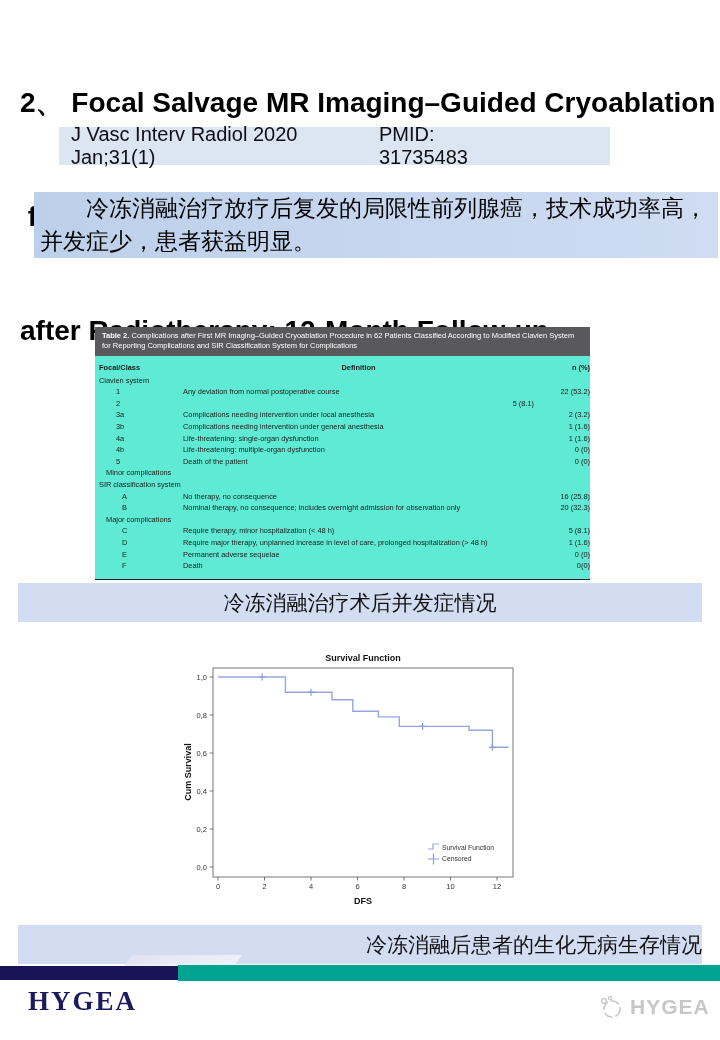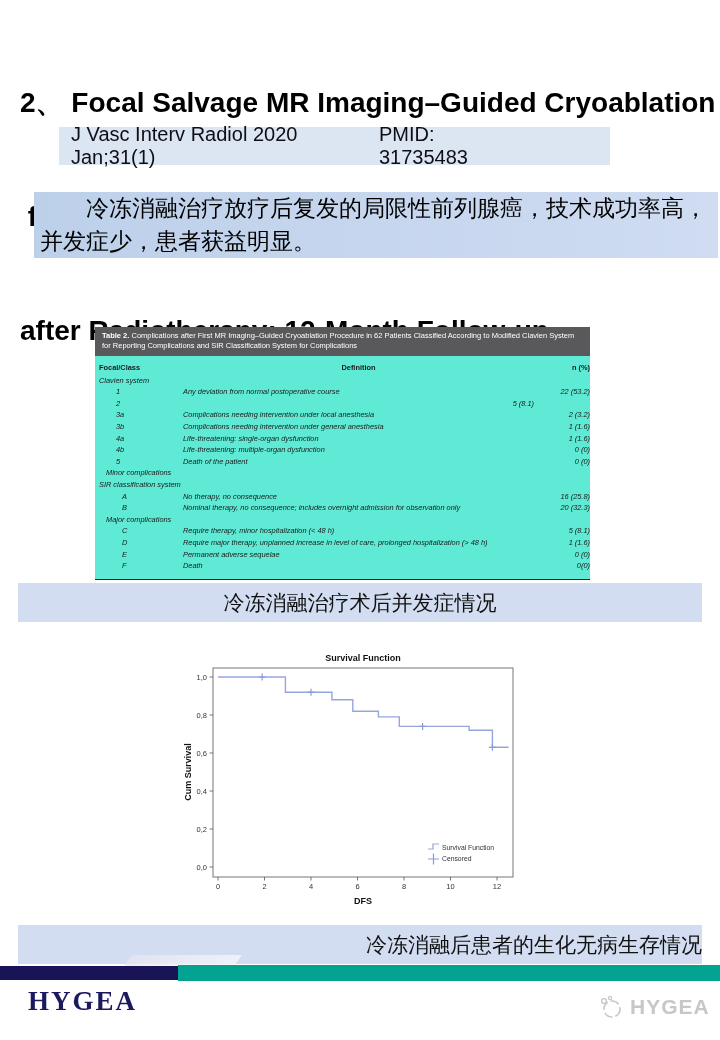--- a/index.html
+++ b/index.html
@@ -21,21 +21,21 @@
 
   
   .tablewrap{position:absolute;left:95px;top:327px;width:495px;background:#5eead4;}
   .ttitle{background:#59595b;color:#fff;font-size:7.5px;line-height:10px;padding:4px 7px 5px;}
   .ttitle b{font-weight:bold;}
   .thead{display:grid;grid-template-columns:88px 1fr 56px;font-weight:bold;
          font-size:7.4px;line-height:11.6px;color:#1b1b1b;margin-top:6px;padding-bottom:1px;}
   .thead .h1{padding-left:4px;}
   .thead .h2{text-align:center;}
   .thead .h3{text-align:right;}
-  #trows{border-bottom:1.4px solid #222;padding-bottom:7px;font-style:italic;}
+  #trows{border-bottom:1.4px solid #222;padding-bottom:7px;}
   .trow{display:grid;grid-template-columns:88px 1fr 56px;font-size:7.4px;
         line-height:11.6px;color:#1b1b1b;}
   .trow.section{display:block;padding-left:4px;}
   .trow.sub{display:block;padding-left:11px;}
   .trow.item .c1{padding-left:21px;}
   .trow.subitem .c1{padding-left:27px;}
   .trow .c3{text-align:right;}
 
   .cap{position:absolute;left:18px;width:684px;height:39px;background:#d2ddf1;
        color:#111;font-size:21px;line-height:39px;text-align:center;}

